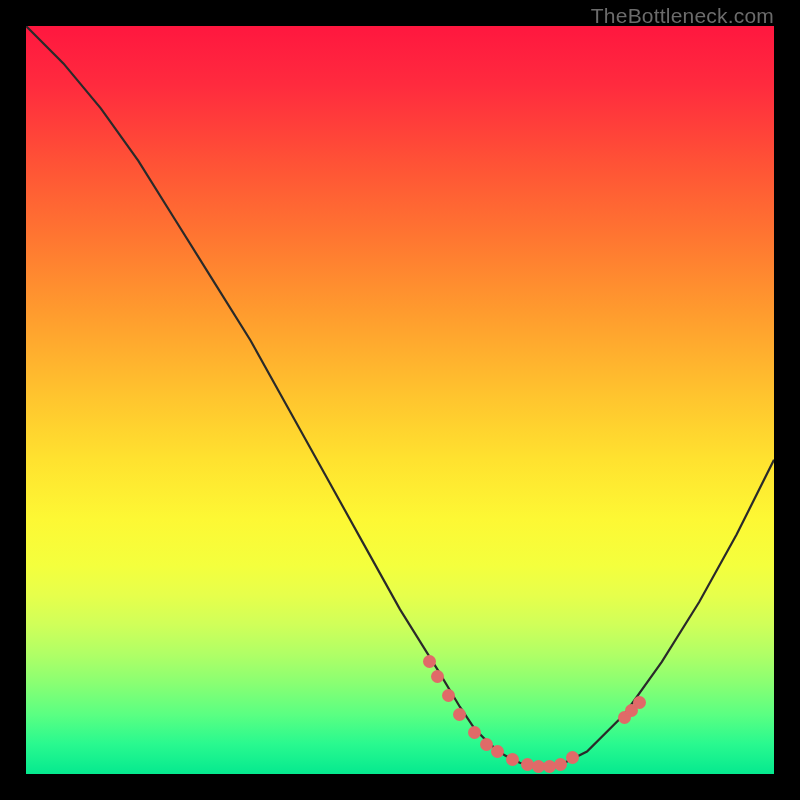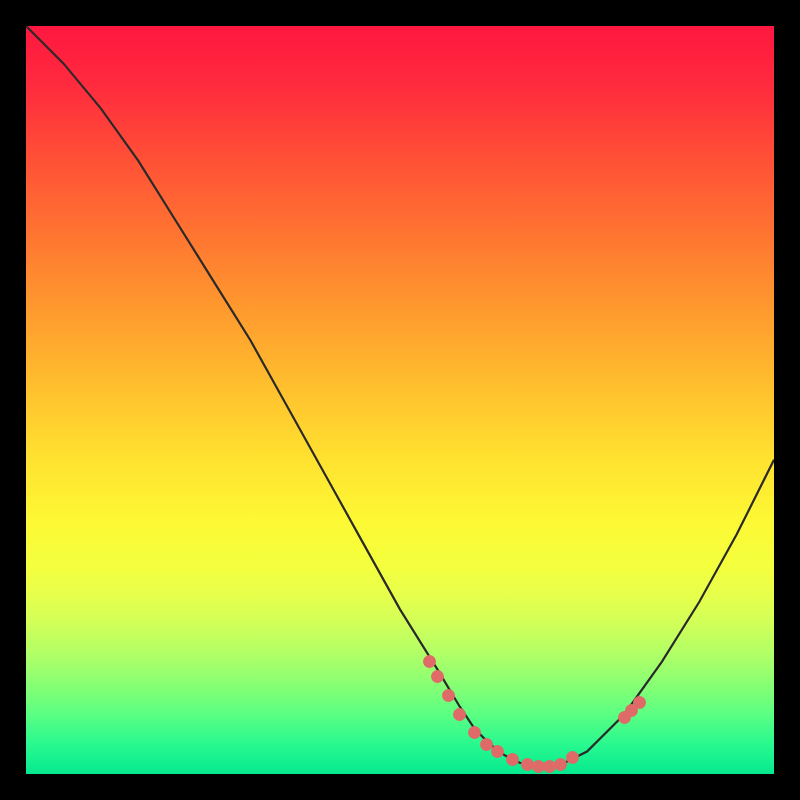--- a/index.html
+++ b/index.html
@@ -78,13 +78,14 @@
         <div class="dot" style="left: 512.38px; top: 740.52px;"></div>
         <div class="dot" style="left: 523.6px; top: 740.52px;"></div>
         <div class="dot" style="left: 534.82px; top: 738.276px;"></div>
         <div class="dot" style="left: 546.04px; top: 731.544px;"></div>
         <div class="dot" style="left: 598.4px; top: 691.9px;"></div>
         <div class="dot" style="left: 605.88px; top: 684.42px;"></div>
         <div class="dot" style="left: 613.36px; top: 676.94px;"></div>
       </div>
 
   </div>
+  <div class="attribution">TheBottleneck.com</div>
 </div>
 
 </body></html>

